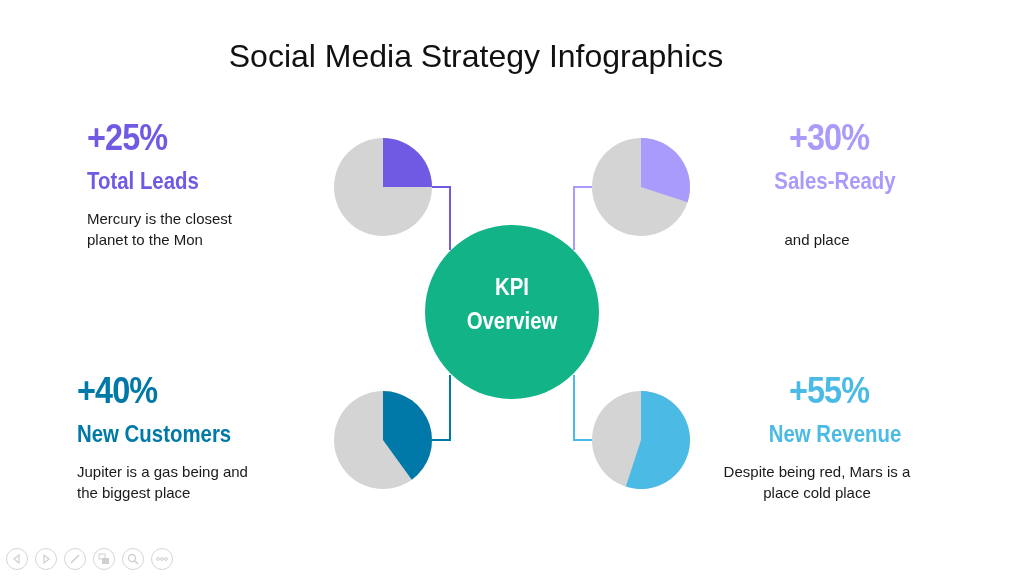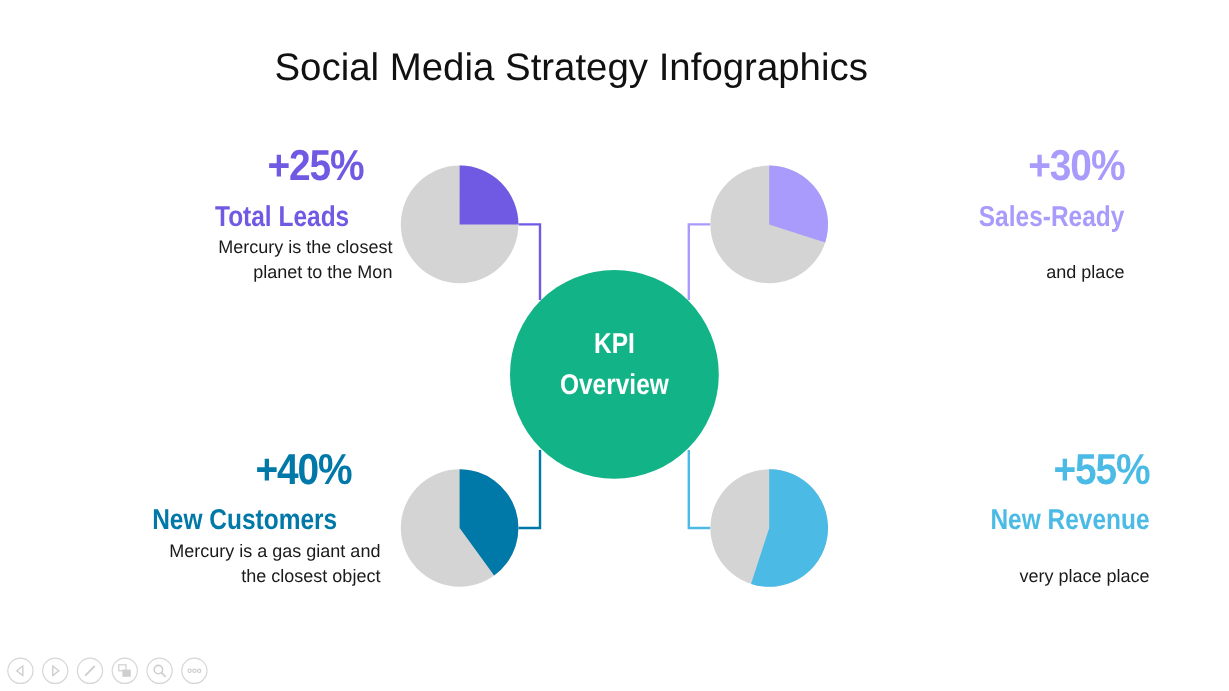--- a/index.html
+++ b/index.html
@@ -1,25 +1,25 @@
 <!DOCTYPE html>
 <html><head>
 <meta charset="utf-8">
 <style>
   html, body { margin:0; padding:0; }
   body { width:1024px; height:576px; background:#ffffff; position:relative; overflow:hidden; font-family:"Liberation Sans", sans-serif; }
   .title { position:absolute; left:0; top:38px; width:952px; text-align:center; font-size:32px; color:#111; font-family:"Liberation Sans", sans-serif; }
   .kpi { position:absolute; width:240px; }
-  .kpi.left { text-align:right; }
-  .kpi.right { text-align:right; }
+  .kpi.left { text-align:left; }
+  .kpi.right { text-align:center; }
   .pct { font-family:"Liberation Sans Narrow","Liberation Sans", sans-serif; font-weight:bold; font-size:36px; line-height:40px; letter-spacing:-1px; transform:scaleX(0.9); }
   .kpi.left .pct, .kpi.left .label { transform-origin:left center; }
   .kpi.right .pct, .kpi.right .label { transform-origin:right center; }
   .label { font-family:"Liberation Sans", sans-serif; font-weight:bold; font-size:24px; line-height:30px; margin-top:8px; transform:scaleX(0.85); white-space:nowrap; }
-  .desc { font-size:15px; line-height:21px; color:#1a1a1a; }
+  .desc { font-size:15px; line-height:21px; color:#1a1a1a; margin-top:12px; }
   svg.diagram { position:absolute; left:0; top:0; }
   .center-text { position:absolute; left:425px; top:270px; width:174px; text-align:center; color:#ffffff; font-weight:bold; font-size:24px; line-height:34px; transform:scaleX(0.85); }
   .toolbar { position:absolute; left:6px; top:548px; display:flex; gap:7px; }
   .tb-btn { width:22px; height:22px; border:1.2px solid #d6d6d6; border-radius:50%; display:flex; align-items:center; justify-content:center; box-sizing:border-box; }
 </style>
 </head>
 <body>
 
 <div class="title">Social Media Strategy Infographics</div>
 
@@ -63,27 +63,27 @@
 
 <div class="kpi right" style="left:697px; top:118px;">
   <div class="pct" style="color:#a89bfb;">+30%</div>
   <div class="label" style="color:#a89bfb;">Sales-Ready</div>
   <div class="desc"><br><span>and place</span></div>
 </div>
 
 <div class="kpi left" style="left:77px; top:371px;">
   <div class="pct" style="color:#0078a8;">+40%</div>
   <div class="label" style="color:#0078a8;">New Customers</div>
-  <div class="desc"><span>Mercury is a gas giant and</span><br><span>the closest object</span></div>
+  <div class="desc"><span>Jupiter is a gas being and</span><br><span>the biggest place</span></div>
 </div>
 
-<div class="kpi right" style="left:718px; top:371px;">
+<div class="kpi right" style="left:697px; top:371px;">
   <div class="pct" style="color:#4bbbe6;">+55%</div>
   <div class="label" style="color:#4bbbe6;">New Revenue</div>
-  <div class="desc"><br><span>very place place</span></div>
+  <div class="desc"><span>Despite being red, Mars is a</span><br><span>place cold place</span></div>
 </div>
 
 <div class="toolbar">
   <div class="tb-btn">
     <svg width="10" height="10">
         <polygon points="7,1 2,5 7,9" fill="none" stroke="#cfcfcf" stroke-width="1.2"></polygon>
       </svg>
   </div>
   <div class="tb-btn">
     <svg width="10" height="10">

